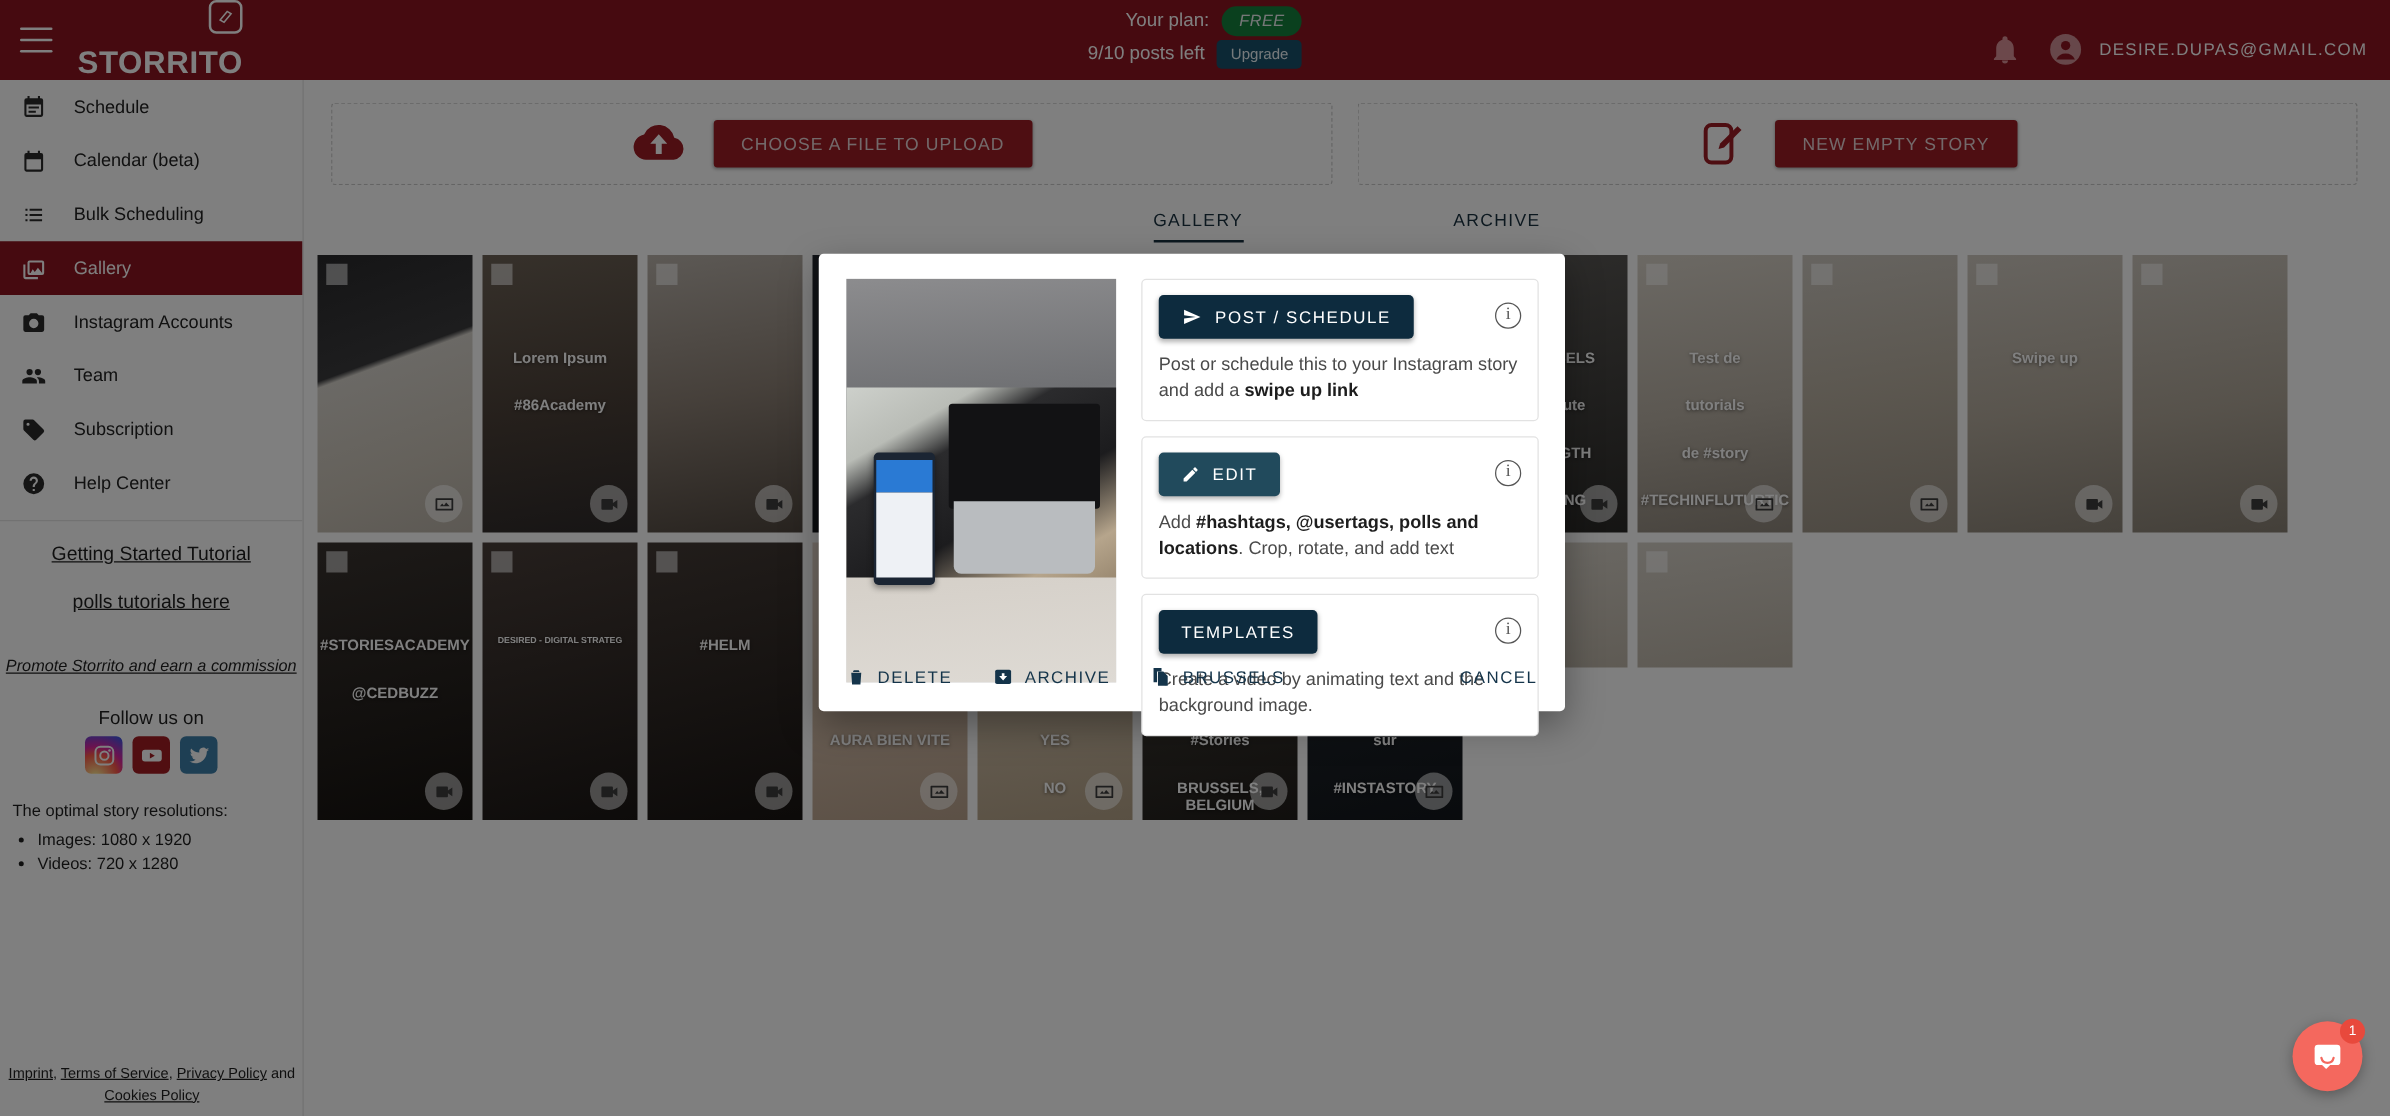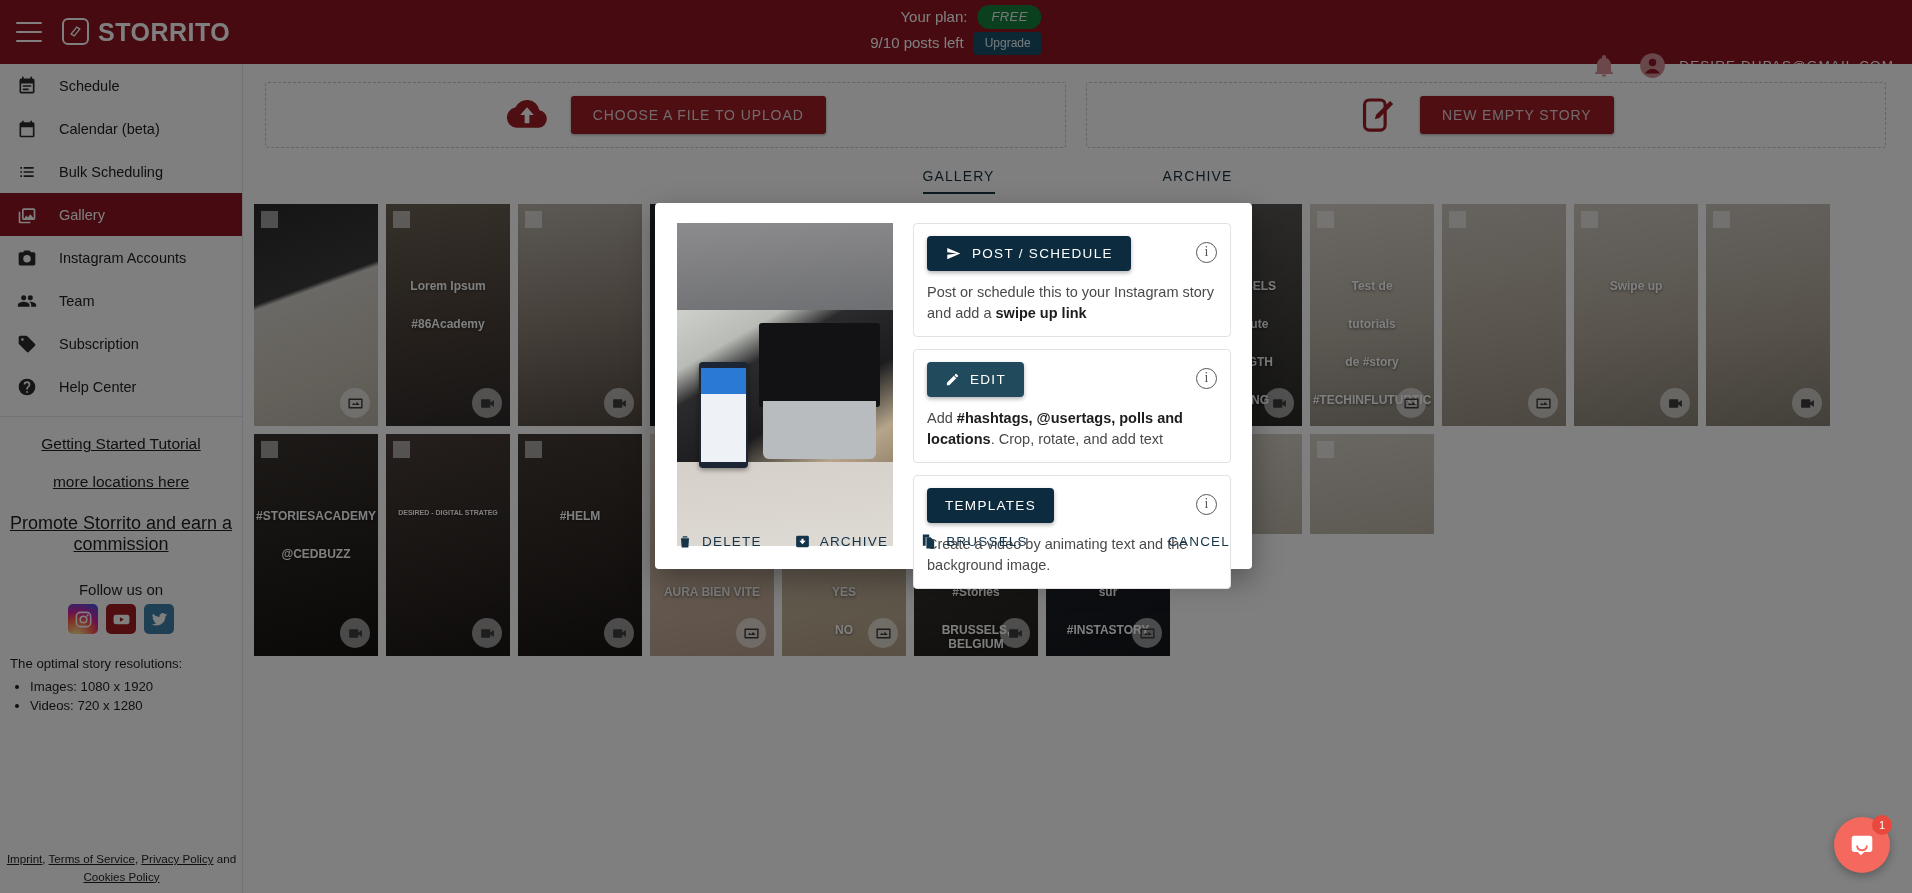--- a/index.html
+++ b/index.html
@@ -19,21 +19,21 @@
     background: #8c1520;
     display: flex; align-items: center;
     z-index: 5;
   }
   .hamburger {
     width: 26px; height: 20px; margin-left: 16px; margin-right: 20px;
     display: flex; flex-direction: column; justify-content: space-between;
     cursor: pointer;
   }
   .hamburger span { display: block; height: 2px; background: #fff; border-radius: 1px; }
-  .brand { display: flex; align-items: flex-start; gap: 9px; cursor: pointer; }
+  .brand { display: flex; align-items: flex-end; gap: 9px; cursor: pointer; flex-direction: column; }
   .brand-mark {
     width: 27px; height: 27px; border: 2.5px solid #fff; border-radius: 6px;
     display: flex; align-items: center; justify-content: center;
   }
   .brand-text {
     color: #fff; font-size: 25px; font-weight: bold; letter-spacing: .5px;
   }
   .plan-block {
     position: absolute; left: 50%; transform: translateX(-50%);
     top: 4px; text-align: right; line-height: 1.25;
@@ -43,21 +43,21 @@
   .chip-free {
     background: #15803d; color: #eceff1; font-size: 13px;
     padding: 4px 14px; border-radius: 13px; letter-spacing: .4px; font-style: italic;
   }
   .chip-upgrade {
     background: #18506b; color: #eaf3f7; font-size: 12px;
     padding: 4px 11px; border-radius: 4px; cursor: pointer;
   }
   .topbar-right {
     position: absolute; right: 18px; top: 0; height: 79px;
-    display: flex; align-items: flex-end; gap: 22px;
+    display: flex; align-items: center; gap: 22px;
   }
   .bell { width: 26px; height: 26px; cursor: pointer; }
   .acct { display: flex; align-items: center; gap: 13px; cursor: pointer; }
   .acct-email { color: #fff; font-size: 13.5px; letter-spacing: 1.1px; }
 
   
   .sidebar {
     position: absolute; top: 64px; left: 0; width: 243px; height: 829px;
     background: #ffffff; border-right: 1px solid #e4e4e4;
     z-index: 4; overflow: hidden;
@@ -67,21 +67,21 @@
     padding-left: 16px; color: #222; font-size: 14.5px; cursor: pointer;
   }
   .nav-item .ico { width: 22px; height: 22px; display:flex; align-items:center; justify-content:center; flex: 0 0 22px; }
   .nav-item.active { background: #8c1520; color: #fff; }
   .nav-item.active .ico svg { fill: #fff; }
   .nav-sep { height: 1px; background: #e4e4e4; margin: 8px 0 0 0; }
 
   .side-links { text-align: center; padding-top: 18px; }
   .side-links a { display: block; color: #1f1f1f; text-decoration: underline; }
   .link-lg { font-size: 15.5px; margin-bottom: 20px; }
-  .link-sm { font-size: 18px; margin-top: 22px; }
+  .link-sm { font-size: 13px; margin-top: 34px; font-style: italic; }
   .follow-title { text-align: center; font-size: 15px; margin-top: 26px; color:#1f1f1f; }
   .social-row { display: flex; justify-content: center; gap: 8px; margin-top: 6px; }
   .social { width: 30px; height: 30px; border-radius: 5px; display:flex; align-items:center; justify-content:center; cursor:pointer; }
   .s-ig { background: radial-gradient(circle at 28% 108%, #fdf497 0%, #fd5949 45%, #d6249f 62%, #285AEB 100%); }
   .s-yt { background: #a31c22; }
   .s-tw { background: #3d7ea8; }
   .reso { padding: 0 10px; margin-top: 22px; font-size: 13.2px; color:#1f1f1f; }
   .reso ul { margin: 6px 0 0 20px; }
   .reso li { line-height: 1.45; }
   .side-footer {
@@ -315,21 +315,21 @@
             <path d="M12 2a10 10 0 1 0 0 20 10 10 0 0 0 0-20zm1 17h-2v-2h2zm2.1-7.7-.9.92c-.72.72-1.2 1.33-1.2 2.78h-2v-.5c0-1.06.48-2.02 1.2-2.72l1.24-1.26A1.96 1.96 0 0 0 14 9.1 2 2 0 1 0 10 9.1H8a4 4 0 1 1 8 0c0 .88-.36 1.68-.9 2.2z" fill="#2b2b2b"></path>
           </svg>
       </span>
       <span>Help Center</span>
     </div>
 
     <div class="nav-sep"></div>
 
     <div class="side-links">
       <a class="link-lg" href="#">Getting Started Tutorial</a>
-      <a class="link-lg" href="#">more locations here</a>
+      <a class="link-lg" href="#">polls tutorials here</a>
       <a class="link-sm" href="#">Promote Storrito and earn a commission</a>
     </div>
 
     <div class="follow-title">Follow us on</div>
     <div class="social-row">
       <a class="social s-ig" href="#">
         <svg width="19" height="19" viewBox="0 0 24 24">
             <rect x="3" y="3" width="18" height="18" rx="5" fill="none" stroke="#fff" stroke-width="2"></rect>
             <circle cx="12" cy="12" r="4.2" fill="none" stroke="#fff" stroke-width="2"></circle>
             <circle cx="17.2" cy="6.8" r="1.3" fill="#fff"></circle>

